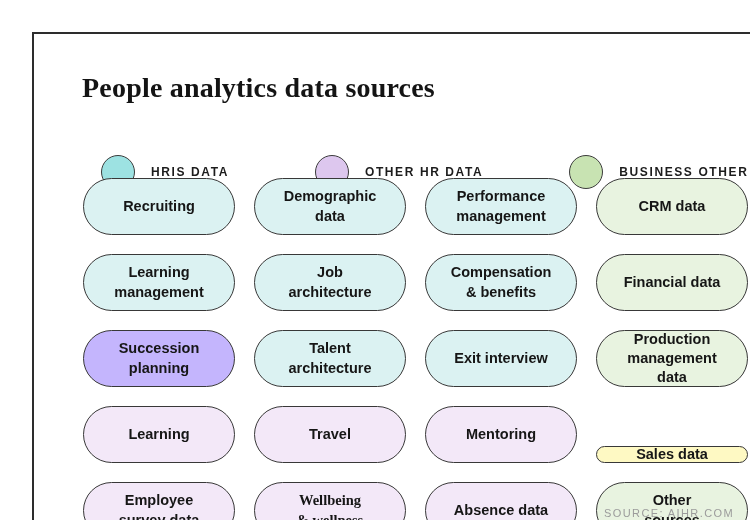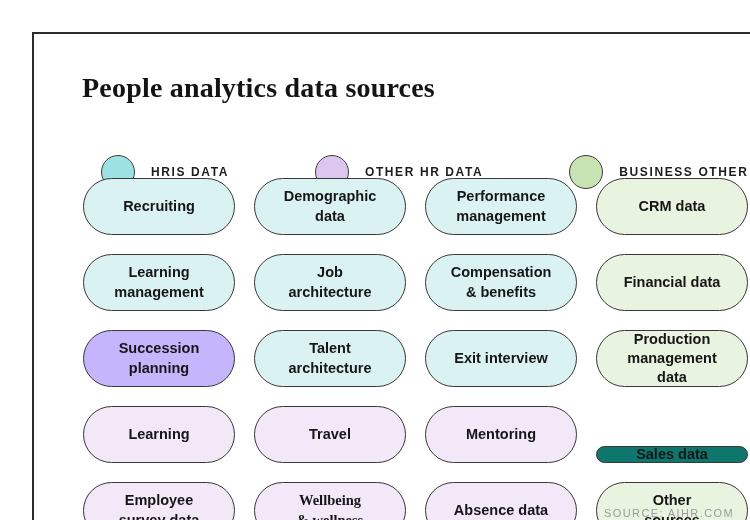--- a/index.html
+++ b/index.html
@@ -149,21 +149,21 @@
       </div>
       <div class="pill" style="background: rgb(243, 232, 248);">
         <span class="pill-label">Learning</span>
       </div>
       <div class="pill" style="background: rgb(243, 232, 248);">
         <span class="pill-label">Travel</span>
       </div>
       <div class="pill" style="background: rgb(243, 232, 248);">
         <span class="pill-label">Mentoring</span>
       </div>
-      <div class="pill" style="background: #0f766e; margin-top: 40px;">
+      <div class="pill" style="background: #fef9c3; margin-top: 40px;">
         <span class="pill-label">Sales data</span>
       </div>
       <div class="pill" style="background: rgb(243, 232, 248);">
         <span class="pill-label">Employee
 survey data</span>
       </div>
       <div class="pill" style="background: rgb(243, 232, 248); font-family: Liberation Serif, serif;">
         <span class="pill-label">Wellbeing
 &amp; wellness</span>
       </div>

